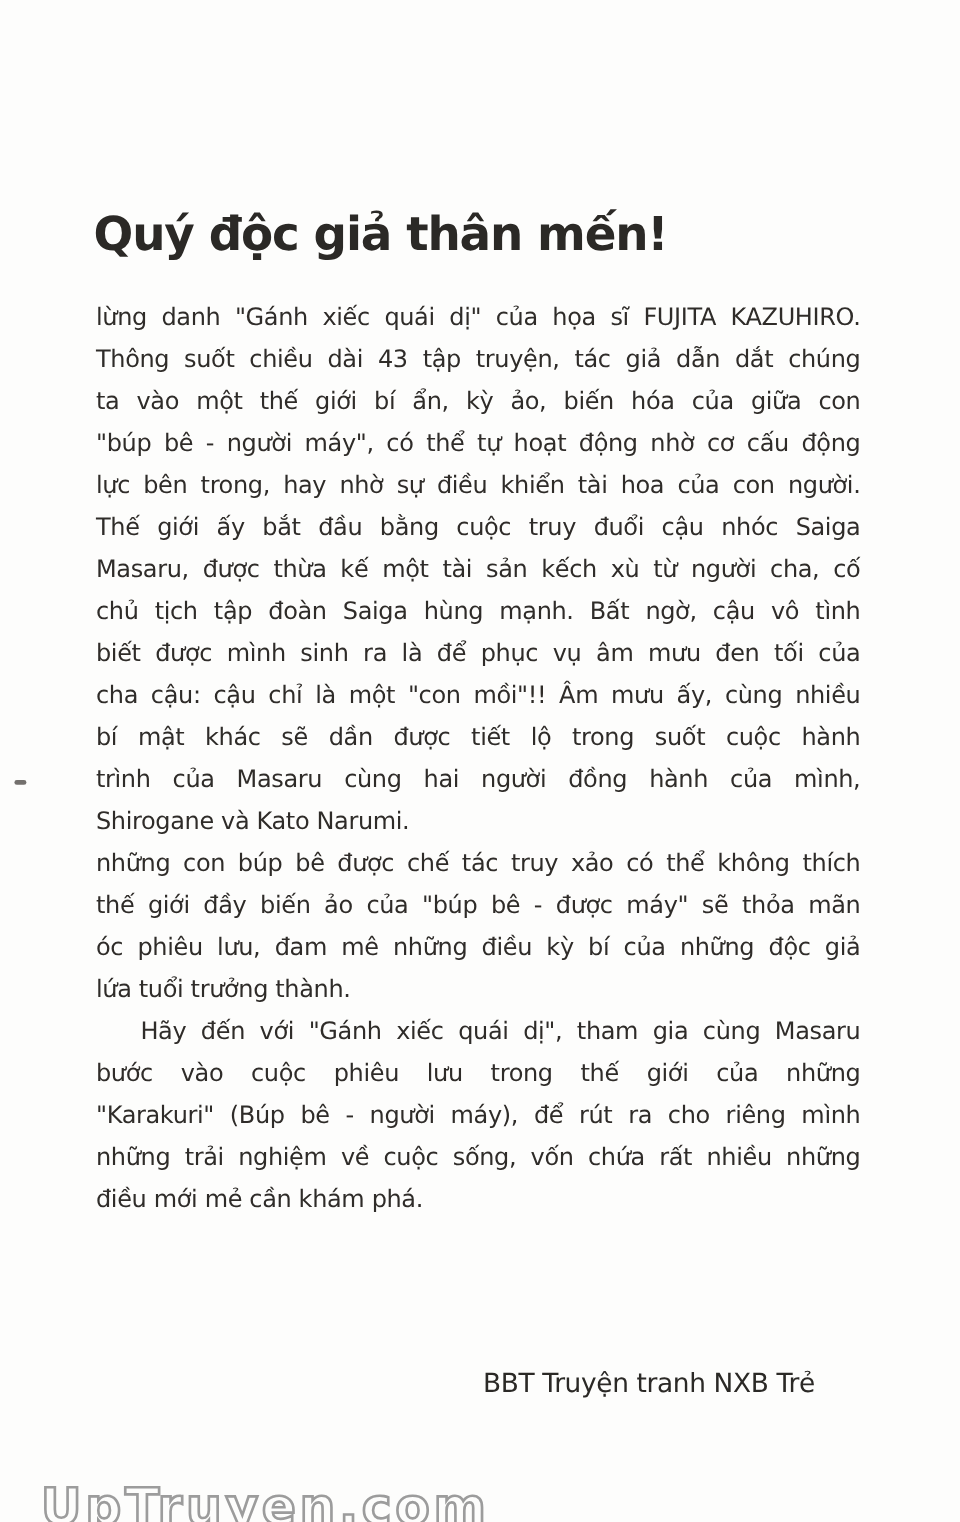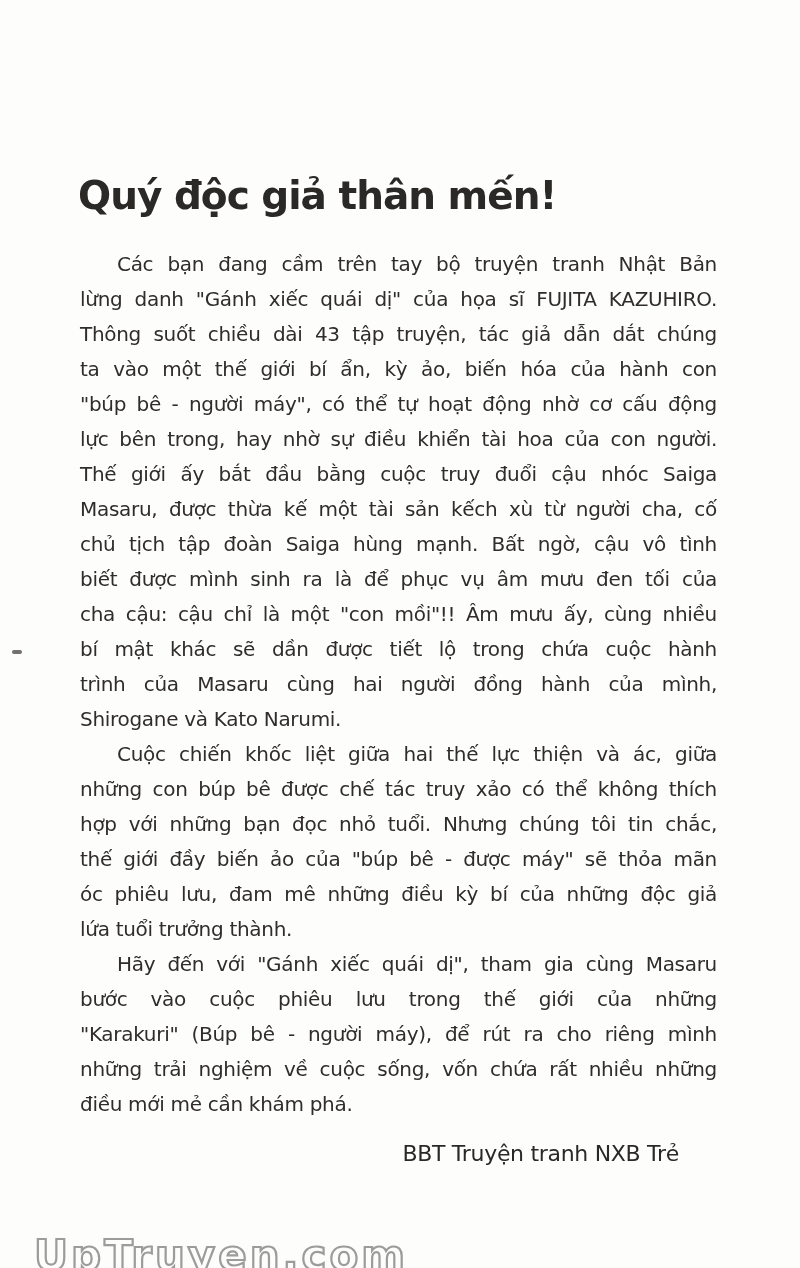--- a/index.html
+++ b/index.html
@@ -93,37 +93,34 @@
   }
 </style>
 </head>
 <body>
 
 <div class="page">
 
   <h1 class="title">Quý độc giả thân mến!</h1>
 
   <div class="body-text" id="text-body">
-      <div class="line first">Các bạn đang cầm trên tay bộ truyện tranh Nhật Bản</div>
       <div class="line">lừng danh "Gánh xiếc quái dị" của họa sĩ FUJITA KAZUHIRO.</div>
       <div class="line">Thông suốt chiều dài 43 tập truyện, tác giả dẫn dắt chúng</div>
-      <div class="line">ta vào một thế giới bí ẩn, kỳ ảo, biến hóa của hành con</div>
+      <div class="line">ta vào một thế giới bí ẩn, kỳ ảo, biến hóa của giữa con</div>
       <div class="line">"búp bê - người máy", có thể tự hoạt động nhờ cơ cấu động</div>
       <div class="line">lực bên trong, hay nhờ sự điều khiển tài hoa của con người.</div>
       <div class="line">Thế giới ấy bắt đầu bằng cuộc truy đuổi cậu nhóc Saiga</div>
       <div class="line">Masaru, được thừa kế một tài sản kếch xù từ người cha, cố</div>
       <div class="line">chủ tịch tập đoàn Saiga hùng mạnh. Bất ngờ, cậu vô tình</div>
       <div class="line">biết được mình sinh ra là để phục vụ âm mưu đen tối của</div>
       <div class="line">cha cậu: cậu chỉ là một "con mồi"!! Âm mưu ấy, cùng nhiều</div>
-      <div class="line">bí mật khác sẽ dần được tiết lộ trong chứa cuộc hành</div>
+      <div class="line">bí mật khác sẽ dần được tiết lộ trong suốt cuộc hành</div>
       <div class="line">trình của Masaru cùng hai người đồng hành của mình,</div>
       <div class="line last">Shirogane và Kato Narumi.</div>
-      <div class="line first">Cuộc chiến khốc liệt giữa hai thế lực thiện và ác, giữa</div>
       <div class="line">những con búp bê được chế tác truy xảo có thể không thích</div>
-      <div class="line">hợp với những bạn đọc nhỏ tuổi. Nhưng chúng tôi tin chắc,</div>
       <div class="line">thế giới đầy biến ảo của "búp bê - được máy" sẽ thỏa mãn</div>
       <div class="line">óc phiêu lưu, đam mê những điều kỳ bí của những độc giả</div>
       <div class="line last">lứa tuổi trưởng thành.</div>
       <div class="line first">Hãy đến với "Gánh xiếc quái dị", tham gia cùng Masaru</div>
       <div class="line">bước vào cuộc phiêu lưu trong thế giới của những</div>
       <div class="line">"Karakuri" (Búp bê - người máy), để rút ra cho riêng mình</div>
       <div class="line">những trải nghiệm về cuộc sống, vốn chứa rất nhiều những</div>
       <div class="line last">điều mới mẻ cần khám phá.</div>
     </div>
 

